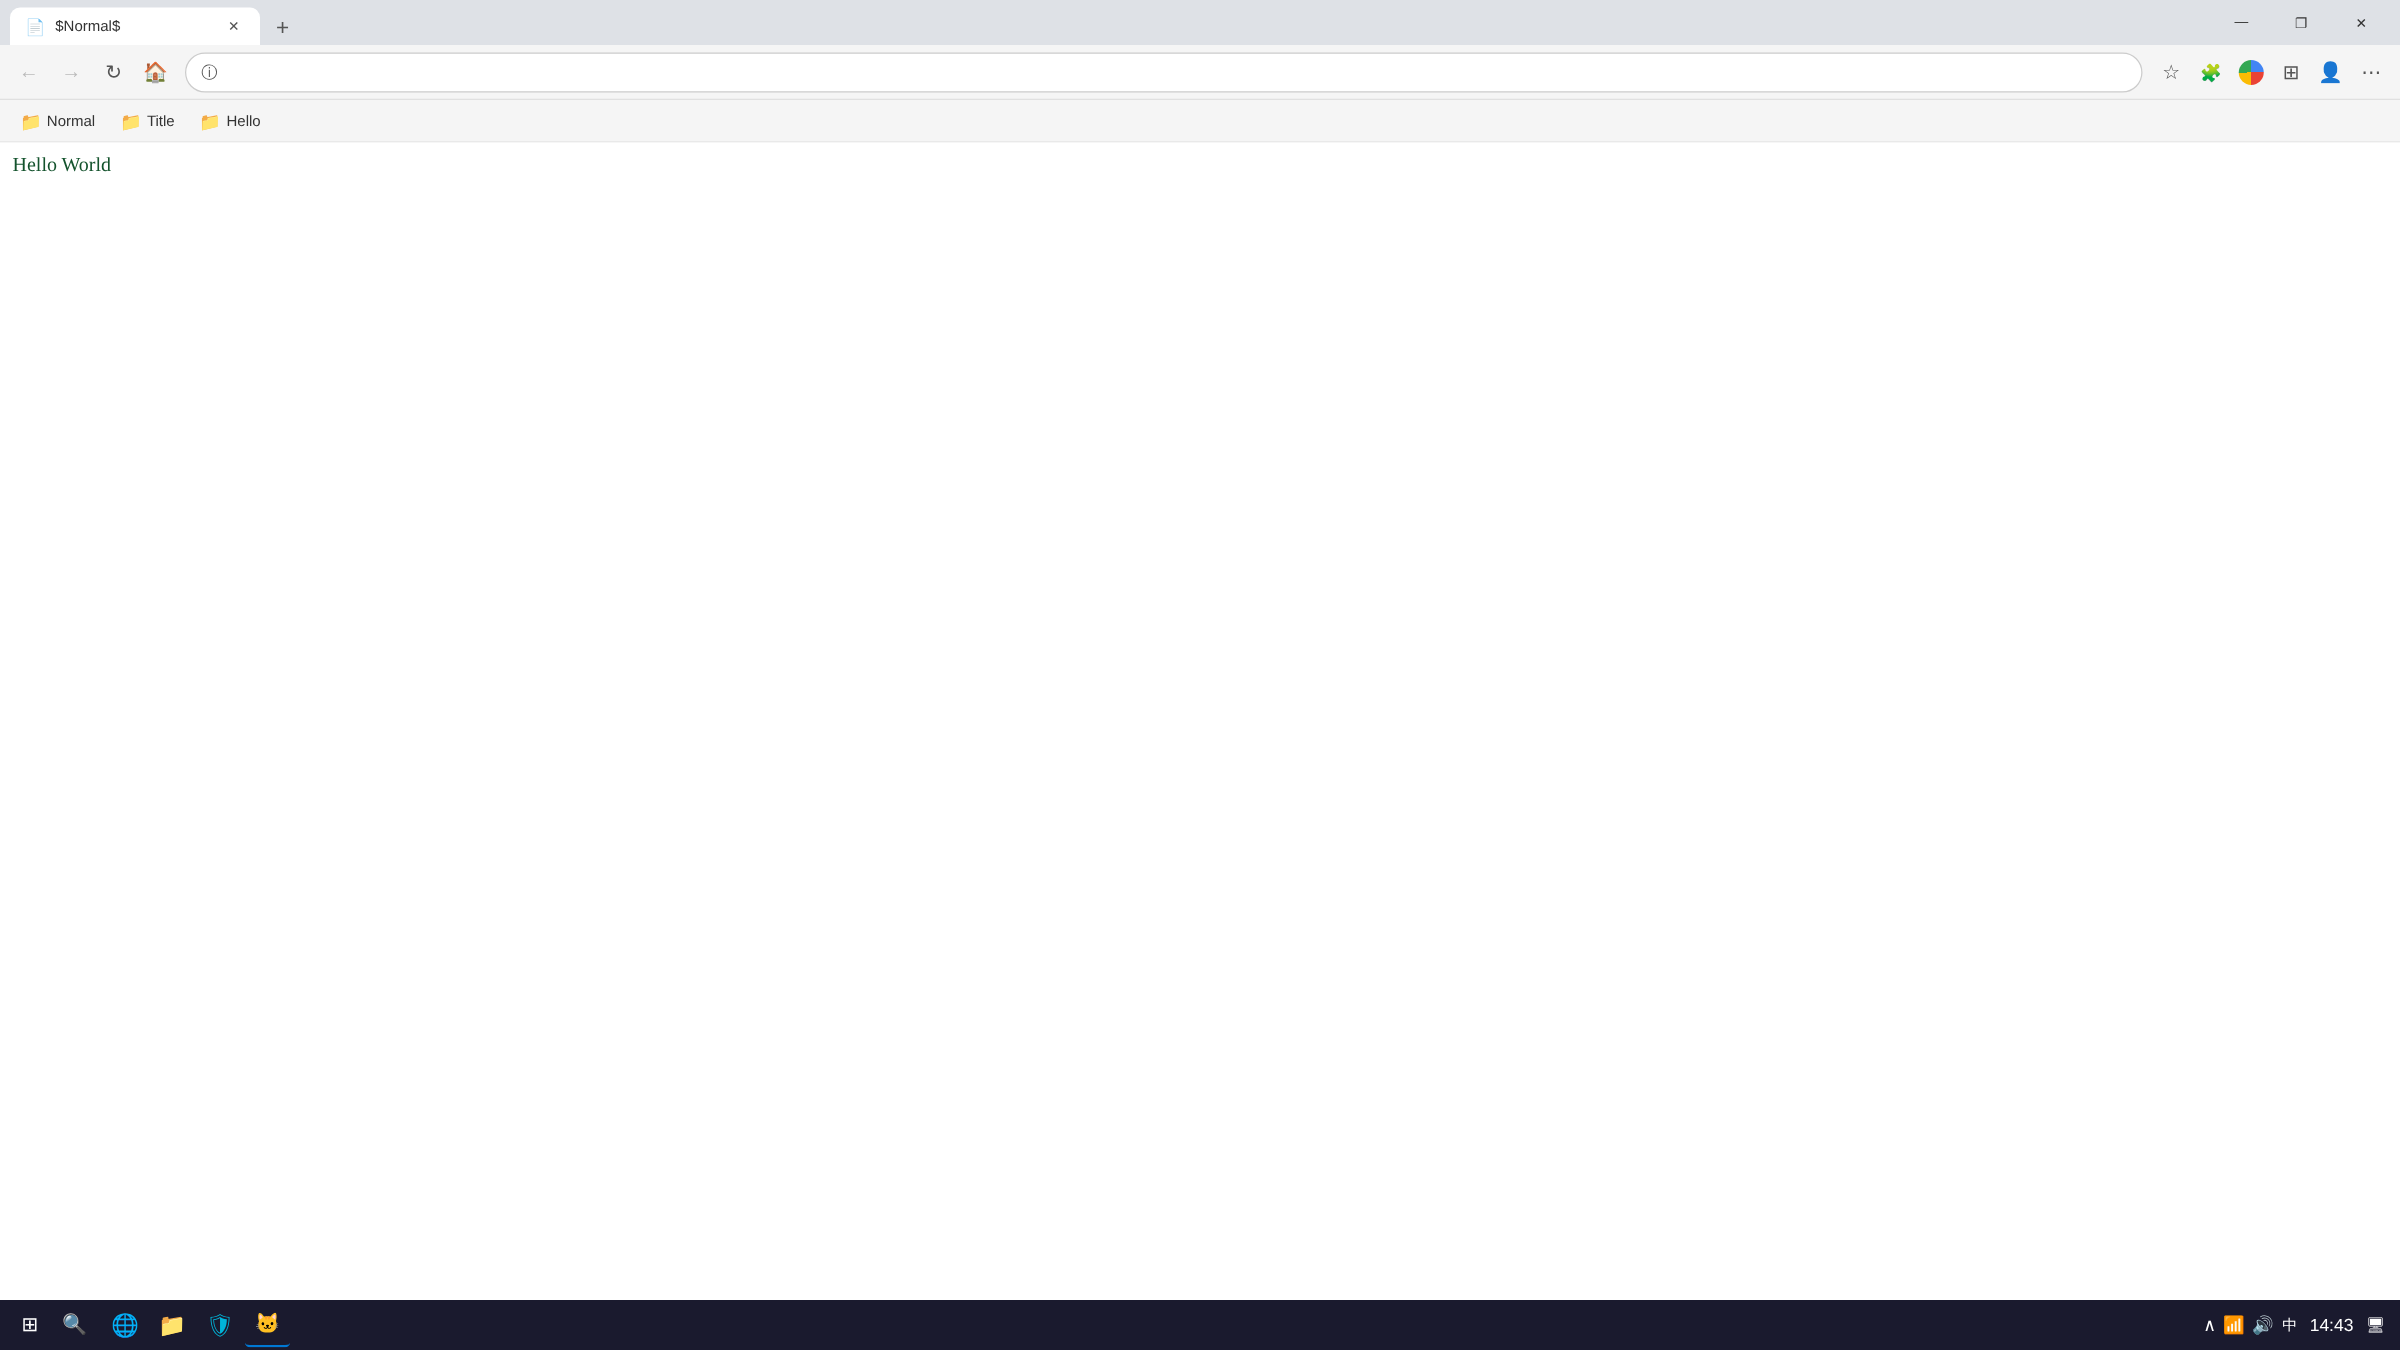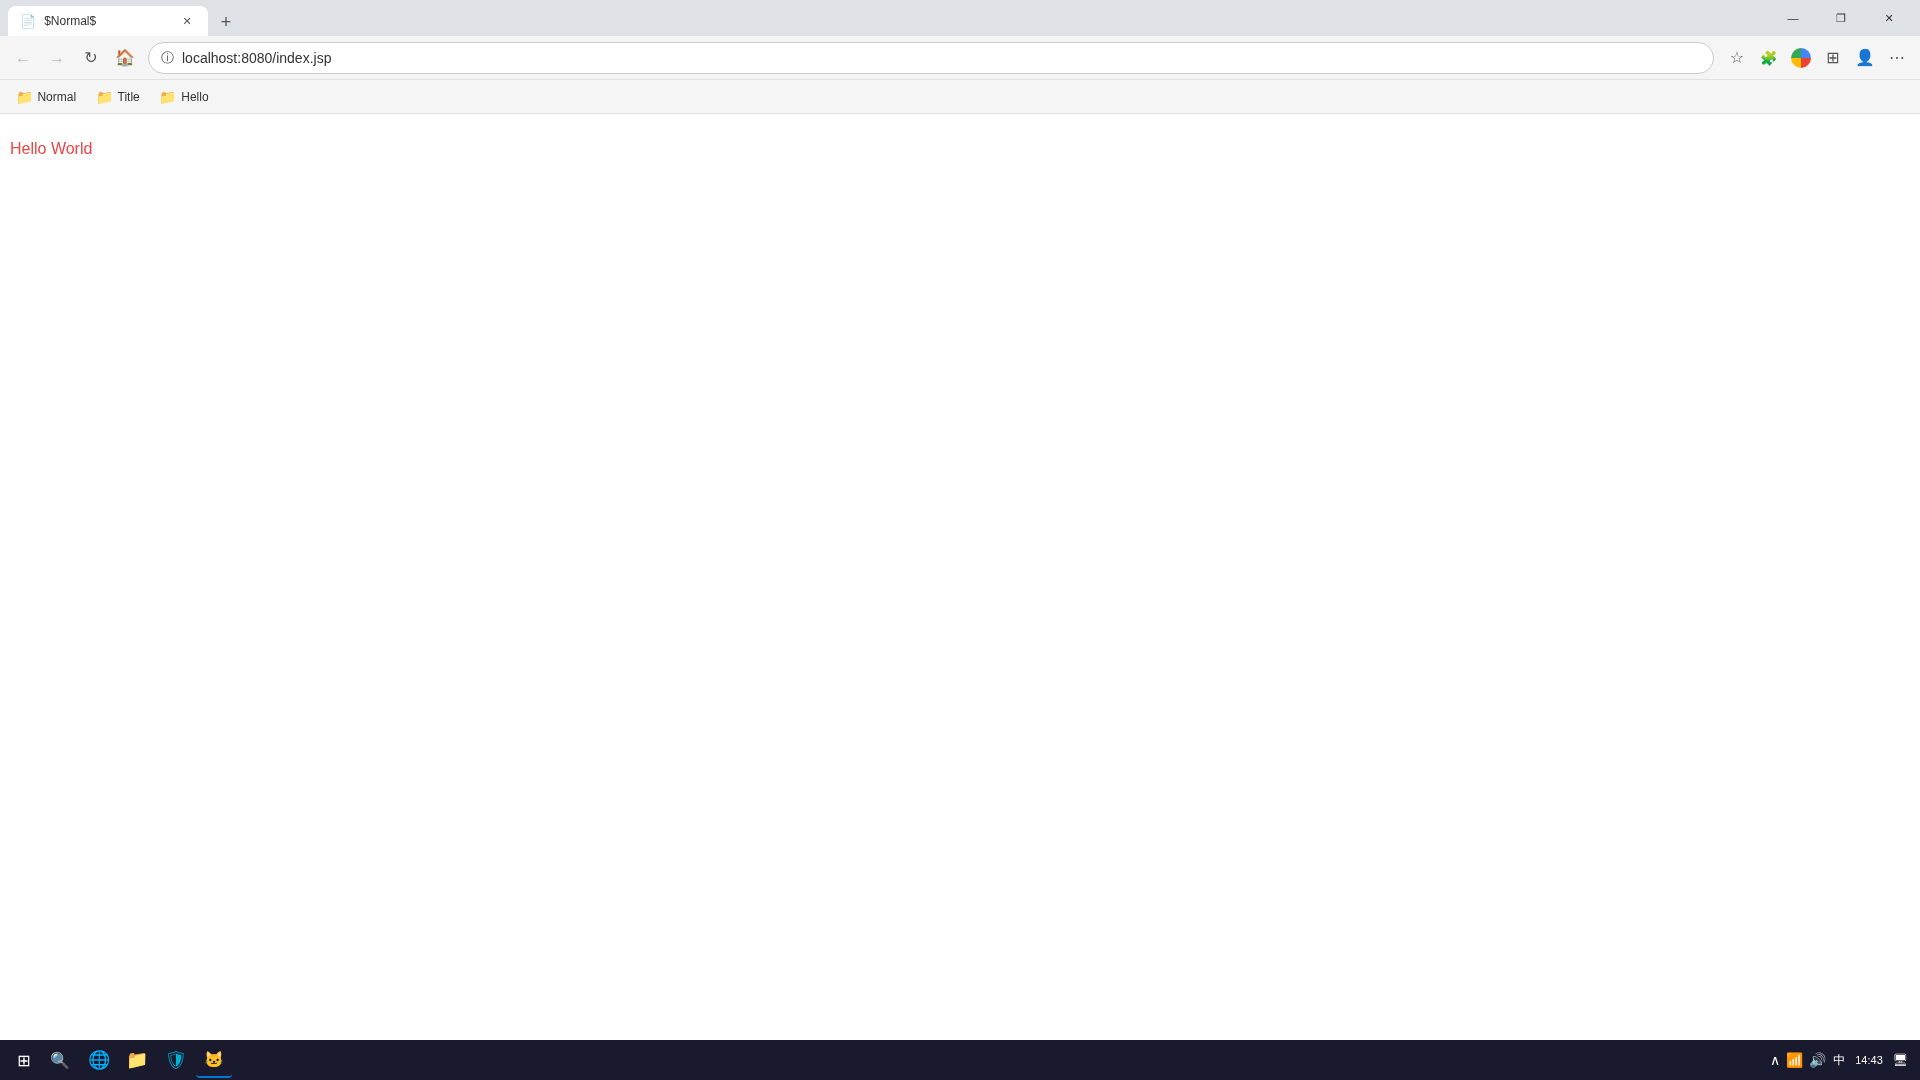--- a/index.html
+++ b/index.html
@@ -178,23 +178,22 @@
     }
 
     
     .page-content {
       flex: 1;
       background: #ffffff;
       padding: 10px 10px;
     }
     .hello-world {
       font-size: 16px;
-      color: #ef4444;
-      font-family: Liberation Sans, sans-serif;
-      margin-top: 16px;
+      color: #14532d;
+      font-family: Liberation Serif, serif;
     }
 
     
     .taskbar {
       height: 40px;
       background: #1a1a2e;
       display: flex;
       align-items: center;
       padding: 0 6px;
       position: fixed;
@@ -243,21 +242,21 @@
       margin-left: auto;
       display: flex;
       align-items: center;
       gap: 6px;
       padding-right: 6px;
     }
     .taskbar-clock {
       display: flex;
       flex-direction: column;
       align-items: flex-end;
-      font-size: 11px;
+      font-size: 14px;
       color: #ffffff;
       cursor: pointer;
       padding: 0 4px;
     }
     .taskbar-icon-sm {
       font-size: 14px;
       color: #ffffff;
       cursor: pointer;
     }
     .taskbar-sys {
@@ -295,21 +294,20 @@
     </div>
   </div>
 
   <div class="nav-bar">
     <div class="nav-btn disabled">←</div>
     <div class="nav-btn disabled">→</div>
     <div class="nav-btn">↻</div>
     <div class="nav-btn">🏠</div>
     <div class="address-bar-container">
       <span class="lock-icon">ⓘ</span>
-      <input class="address-input" type="text" value="localhost:8080/index.jsp" style="">
     </div>
     <div class="nav-right">
       <div class="nav-icon-btn">☆</div>
 
       <div class="nav-icon-btn" style="font-size:14px;">🧩</div>
 
       <div class="nav-icon-btn">
         <div class="chrome-color-icon"></div>
       </div>
       <div class="nav-icon-btn">⊞</div>

